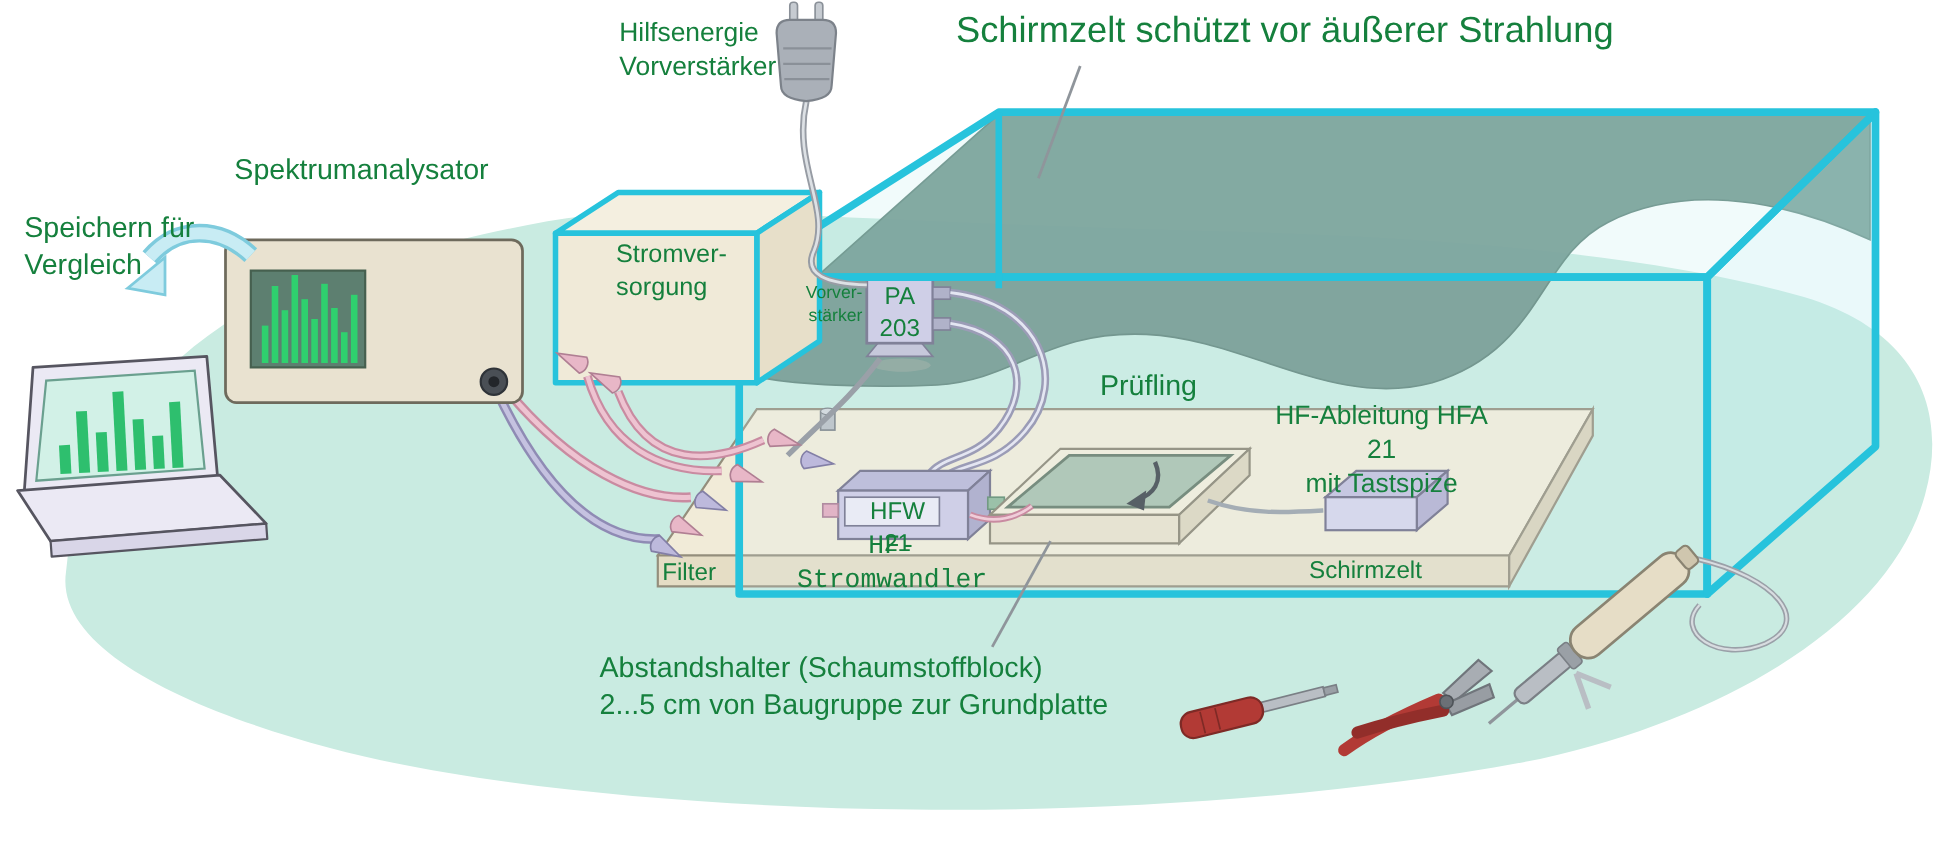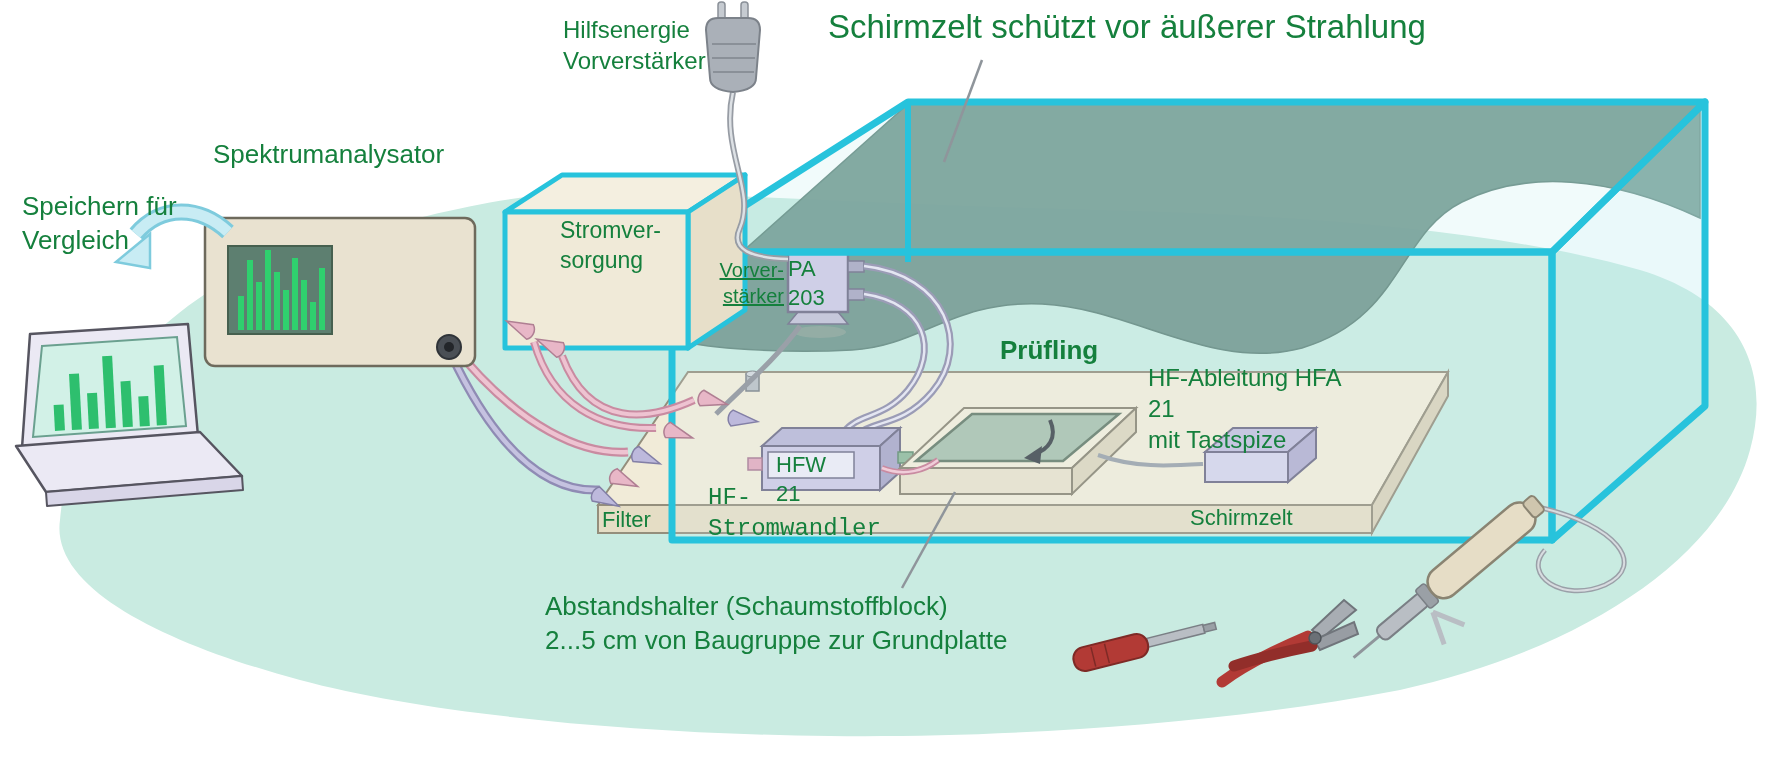--- a/index.html
+++ b/index.html
@@ -1,21 +1,21 @@
 <!DOCTYPE html>
 <html><head>
 <meta charset="utf-8">
 <style>
   * { margin:0; padding:0; box-sizing:border-box; }
   html,body { background:#ffffff; }
   body { font-family:"Liberation Sans", sans-serif; }
   .stage { position:relative; width:1772px; height:771px; background:#ffffff; overflow:hidden; }
   .stage > svg { position:absolute; left:0; top:0; }
   .label { position:absolute; color:#15803d; white-space:pre-line; line-height:1.3; }
-  .t-center { text-align:left; }
+  .t-center { text-align:center; }
   .t-right { text-align:right; }
 </style>
 </head>
 <body>
 
 <div class="stage">
 
 <svg width="1772" height="771" viewBox="0 0 1772 771">
 
   <path d="M60,520 C70,400 170,280 330,240 C450,210 520,190 620,192 C740,195 900,205 1100,210 C1300,215 1500,230 1640,270 C1740,300 1772,370 1750,450 C1720,560 1580,650 1400,690 C1220,725 1000,738 830,736 C640,734 430,715 300,680 C170,645 50,590 60,520 Z" fill="#c9ebe1"></path>
@@ -215,27 +215,27 @@
 Vorverstärker</div>
 
 <div class="label" style="left:213px; top:138px; font-size:26px;text-align:right;">Spektrumanalysator</div>
 
 <div class="label" style="left:22px; top:190px; font-size:26px;">Speichern für
 Vergleich</div>
 
 <div class="label" style="left:512px; top:216px; font-size:23px;margin-left:48px;">Stromver-
 sorgung</div>
 
-<div class="label t-right" style="left:698px; top:257px; width:86px; font-size:20px;text-decoration:underline;">Vorver-
+<div class="label t-right" style="left:698px; top:257px; width:86px; font-size:16px;">Vorver-
 stärker</div>
 
 <div class="label t-center" style="left:788px; top:255px; width:60px; font-size:22px;">PA
 203</div>
 
-<div class="label" style="left:1000px; top:334px; font-size:26px;font-weight:bold;">Prüfling</div>
+<div class="label" style="left:1000px; top:334px; font-size:26px;">Prüfling</div>
 
 <div class="label t-center" style="left:1148px; top:362px; width:216px; font-size:24px;">HF-Ableitung HFA 21
 mit Tastspize</div>
 
 <div class="label t-center" style="left:764px; top:451px; width:92px; font-size:22px;padding-left:12px;">HFW 21</div>
 
 <div class="label t-center" style="left:708px; top:482px; width:206px; font-size:24px;font-family:Liberation Mono, monospace;">HF-Stromwandler</div>
 
 <div class="label" style="left:602px; top:506px; font-size:22px;">Filter</div>
 

